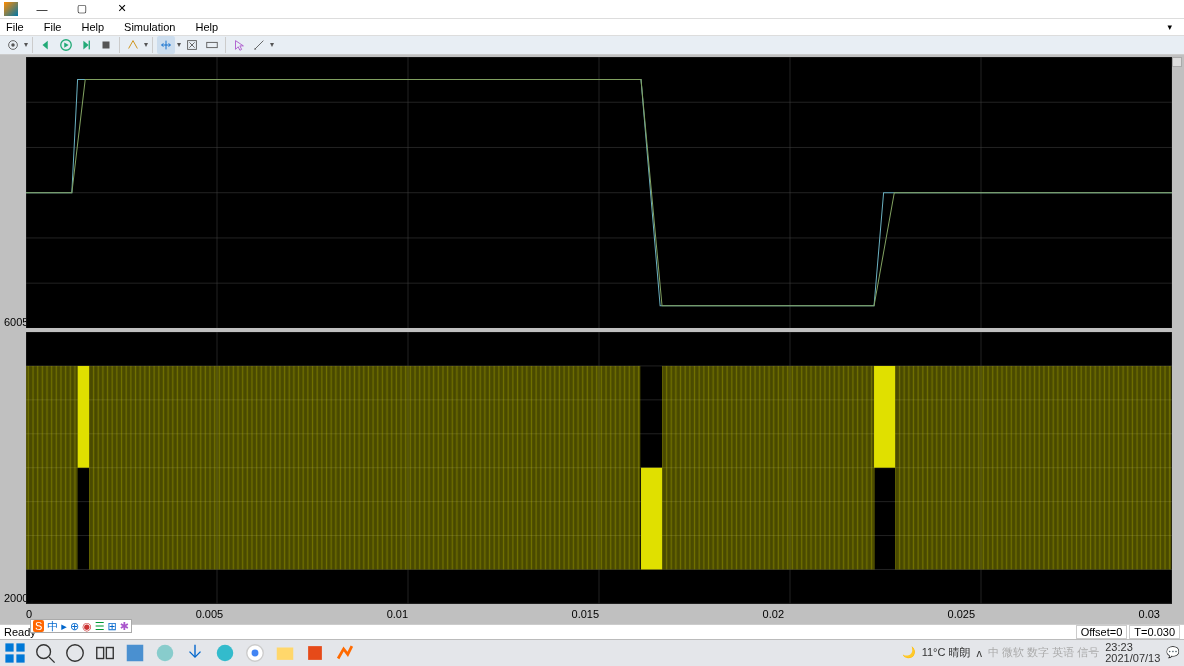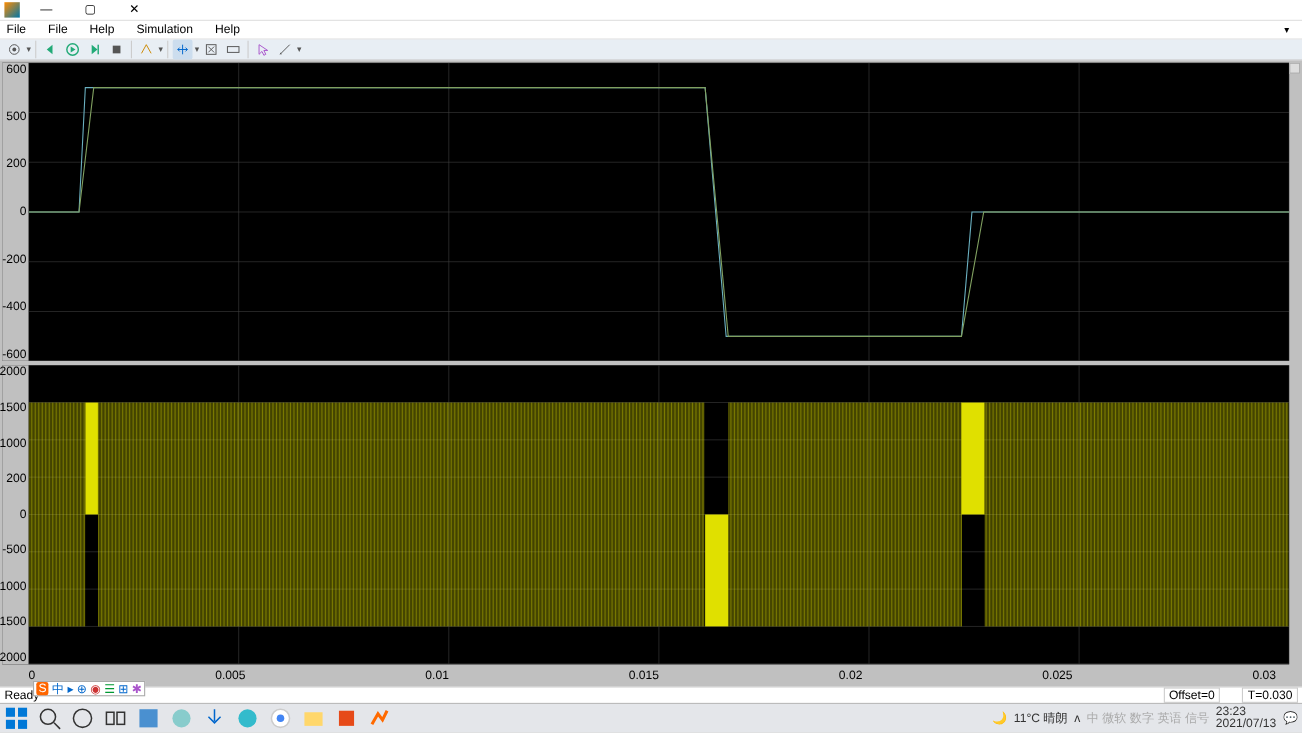--- a/index.html
+++ b/index.html
@@ -12,27 +12,27 @@
 .menu-item { cursor: pointer; }
 .menu-arrow { margin-left: auto; padding-right: 6px; font-size: 9px; }
 .tool-bar { height: 22px; background: #e8eef4; display: flex; align-items: center; padding: 0 4px; gap: 2px; border-bottom: 1px solid #ccc; }
 .tool-btn { width: 18px; height: 18px; display: flex; align-items: center; justify-content: center; cursor: pointer; border-radius: 2px; }
 .tool-btn svg { width: 14px; height: 14px; }
 .tool-sep { width: 1px; height: 16px; background: #ccc; margin: 0 2px; }
 .scope-area { flex: 1; background: #c0c0c0; padding: 2px; display: flex; flex-direction: column; position: relative; }
 .scrollbar-top { height: 10px; background: #ddd; border: 1px solid #aaa; position: absolute; top: 2px; right: 2px; width: 10px; }
 .plot-wrap { flex: 1; display: flex; flex-direction: column; gap: 4px; padding-right: 10px; }
 .plot { flex: 1; display: flex; background: #000; position: relative; }
-.y-axis { width: 24px; background: #c0c0c0; color: #000; display: flex; flex-direction: column; justify-content: space-between; align-items: flex-end; padding: 0 2px; font-size: 9px; }
+.y-axis { width: 24px; background: #c0c0c0; color: #000; display: flex; flex-direction: row; justify-content: space-between; align-items: flex-end; padding: 0 2px; font-size: 9px; }
 .plot-canvas { flex: 1; position: relative; overflow: hidden; }
 .plot-canvas svg { width: 100%; height: 100%; display: block; }
 .x-axis { height: 14px; background: #c0c0c0; display: flex; justify-content: space-between; font-size: 9px; padding: 0 2px 0 24px; margin-right: 10px; }
 .status-bar { height: 18px; background: #fff; border-top: 1px solid #ccc; display: flex; align-items: center; padding: 0 4px; font-size: 10px; }
 .status-bar .spacer { flex: 1; }
-.status-box { border: 1px solid #ccc; padding: 0 4px; margin-left: 20px; }
+.status-box { border: 1px solid #ccc; padding: 0 4px; margin-left: 2px; }
 .taskbar { height: 32px; background: #e4e6ea; display: flex; align-items: center; padding: 0 4px; gap: 8px; border-top: 1px solid #bbb; }
 .tb-btn { width: 22px; height: 22px; display: flex; align-items: center; justify-content: center; cursor: pointer; }
 .tb-sep { flex: 1; }
 .tb-right { display: flex; align-items: center; gap: 6px; font-size: 10px; color: #333; }
 .ime-bar { position: absolute; left: 30px; bottom: 33px; height: 14px; background: #fff; border: 1px solid #aaa; display: flex; align-items: center; font-size: 10px; padding: 0 2px; gap: 3px; }
 .grid-line { stroke: #444; stroke-width: 0.5; }
 .trace1 { stroke: #6ab0c0; stroke-width: 1; fill: none; }
 .trace1b { stroke: #80a060; stroke-width: 1; fill: none; }
 .trace2 { stroke: #e0e000; stroke-width: 0.5; fill: none; }
 </style>

